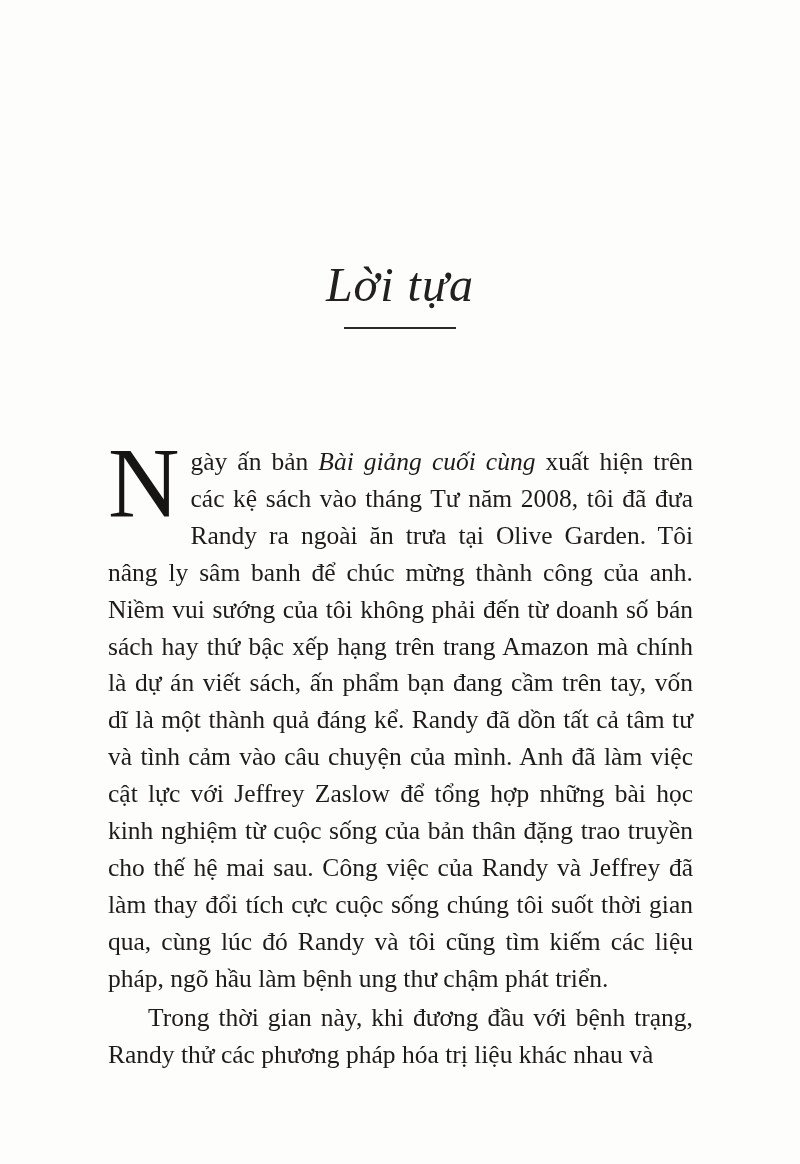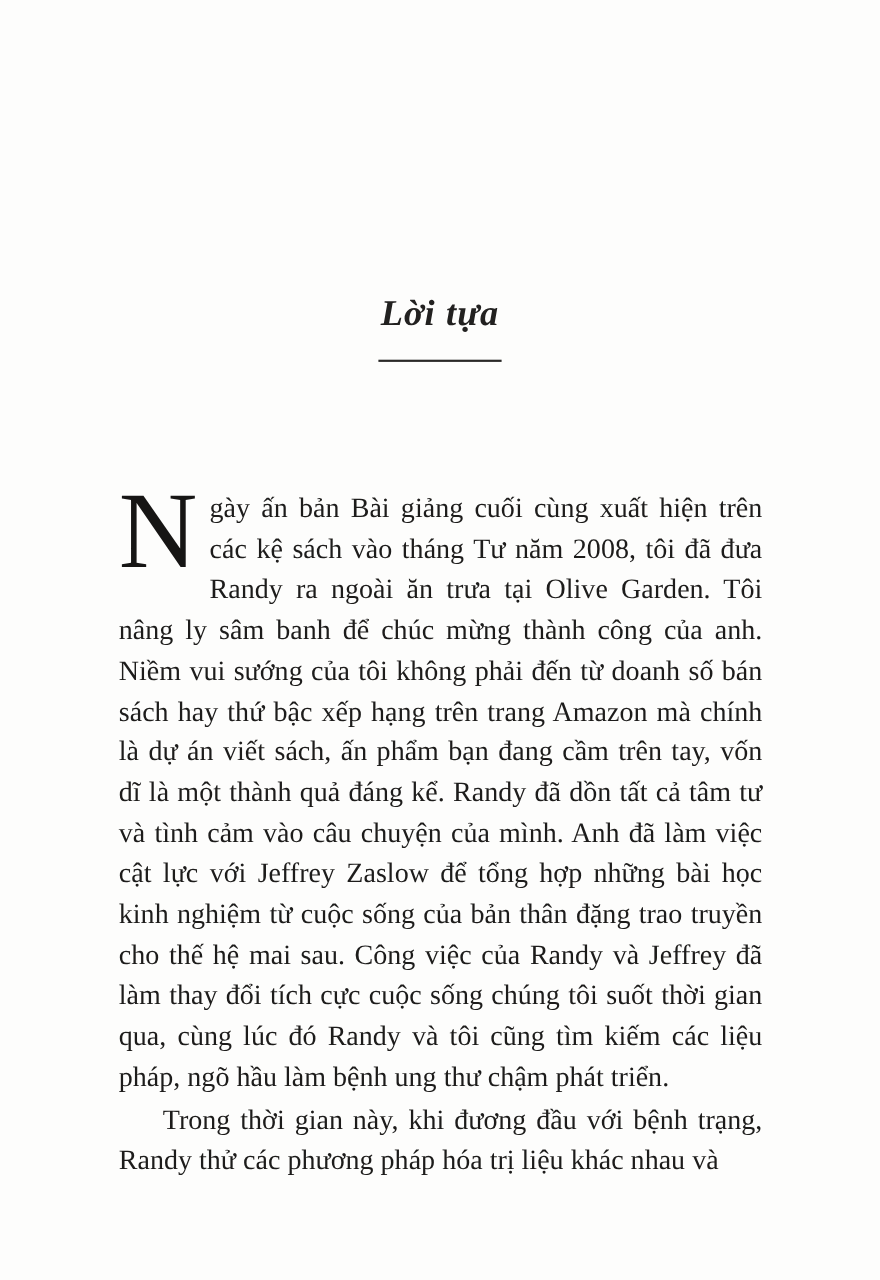--- a/index.html
+++ b/index.html
@@ -15,22 +15,22 @@
     color: #1d1d1d;
     font-family: "Liberation Serif", "DejaVu Serif", serif;
     overflow: hidden;
   }
   .chapter-heading {
     padding-top: 260px;
     text-align: center;
   }
   .chapter-title {
     font-style: italic;
-    font-weight: bold;
-    font-size: 33px;
+    font-weight: normal;
+    font-size: 48px;
     line-height: 50px;
     letter-spacing: 1px;
     color: #222120;
   }
   .title-rule {
     width: 112px;
     height: 0;
     border: none;
     border-top: 2.5px solid #2a2927;
     margin: 17px auto 0 auto;
@@ -50,21 +50,21 @@
   .drop-cap {
     float: left;
     font-size: 99px;
     line-height: 73px;
     height: 72px;
     padding-right: 11px;
     margin-top: 2px;
     color: #161514;
     font-style: normal;
   }
-  .italic-run { }
+  .italic-run { font-style: italic; }
   .para-indented {
     margin-top: 2px;
     text-indent: 40px;
   }
 </style>
 </head>
 <body>
 
 <div class="page">
 

